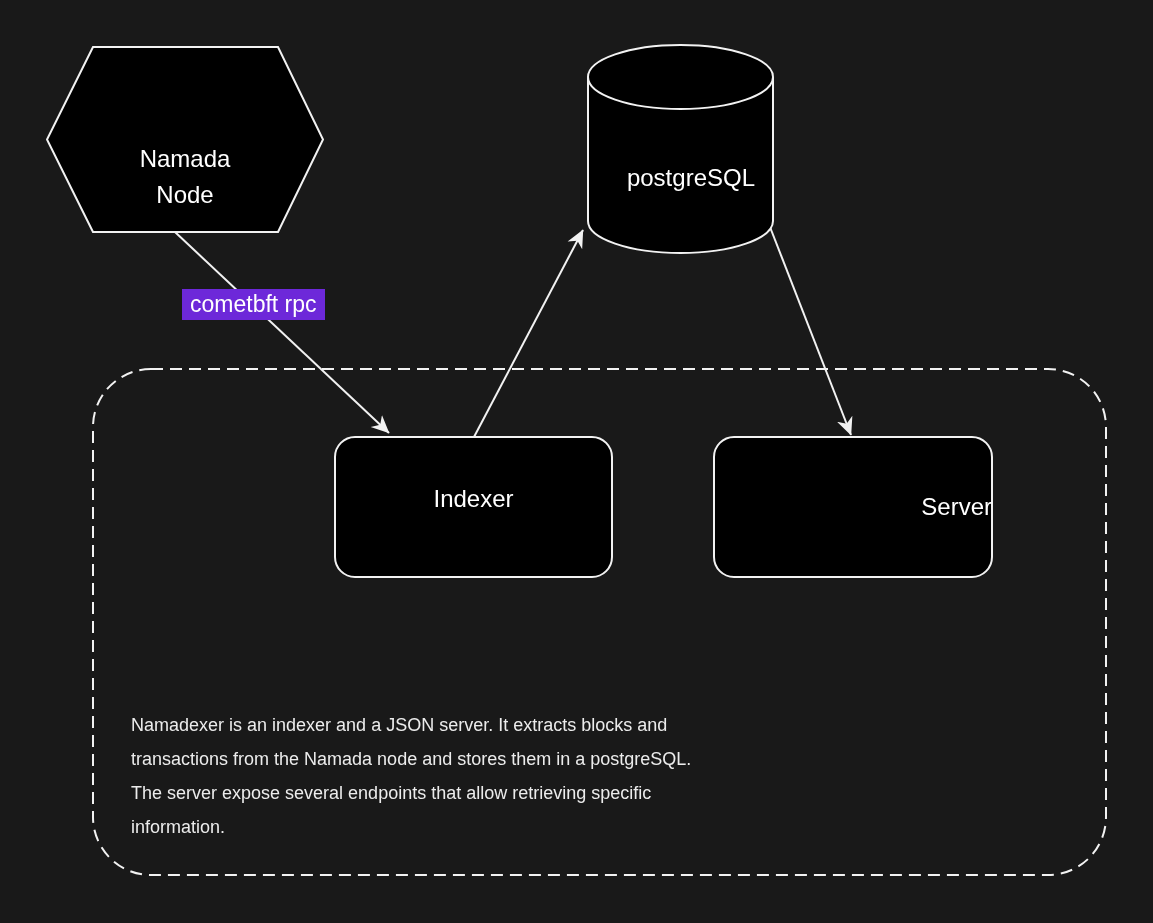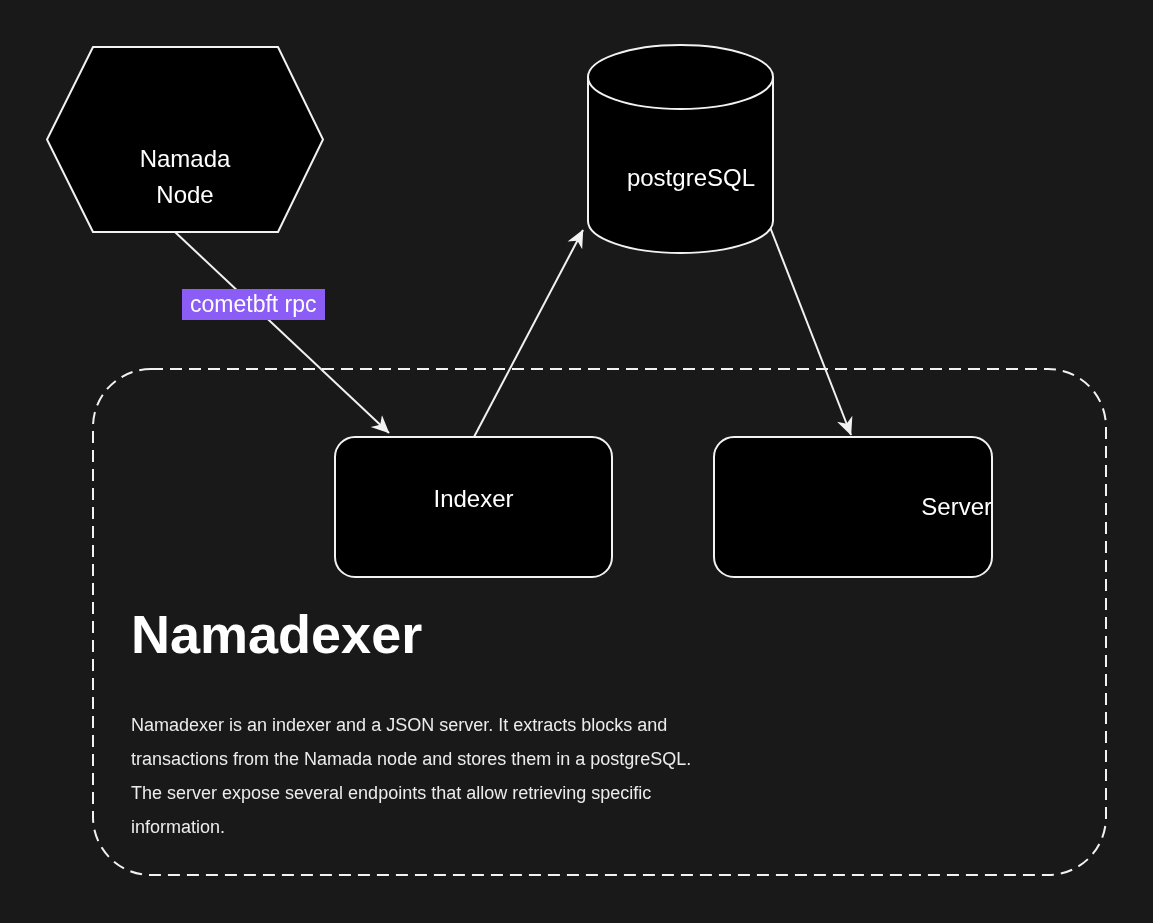--- a/index.html
+++ b/index.html
@@ -49,21 +49,21 @@
   .server-label {
     left: 714px;
     top: 493px;
     width: 278px;
     text-align: right;
   }
   .edge-label {
     position: absolute;
     left: 182px;
     top: 289px;
-    background: #8b5cf6;
+    background: #6d28d9;
     color: #ffffff;
     font-size: 23px;
     line-height: 27px;
     padding: 2px 8px;
     white-space: nowrap;
   }
   .container-title {
     position: absolute;
     left: 131px;
     top: 605px;
@@ -117,20 +117,19 @@
 Node</div>
 
   <div class="lbl db-label">postgreSQL</div>
 
   <div class="lbl indexer-label">Indexer</div>
 
   <div class="lbl server-label">Server</div>
 
   <div class="edge-label">cometbft rpc</div>
 
-  <div class="container-title">Namadexer</div>
 
   <div class="container-desc">Namadexer is an indexer and a JSON server. It extracts blocks and
 transactions from the Namada node and stores them in a postgreSQL.
 The server expose several endpoints that allow retrieving specific
 information.</div>
 
 </div>
 
 </body></html>

